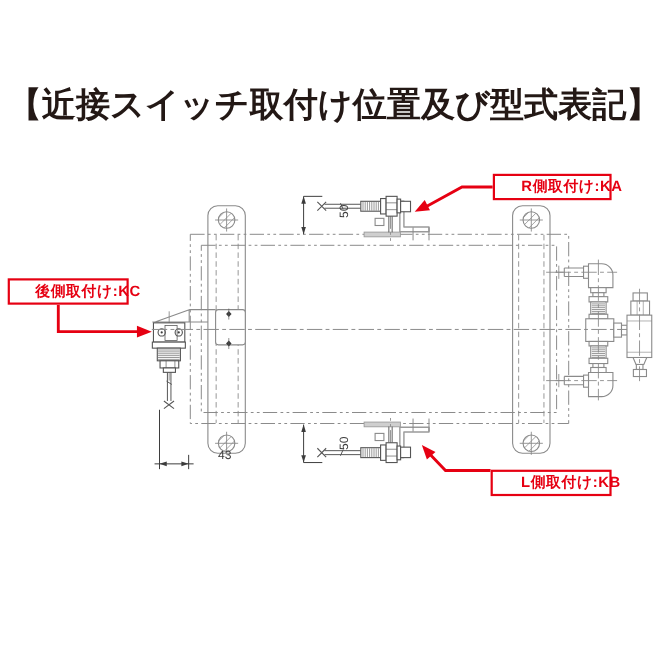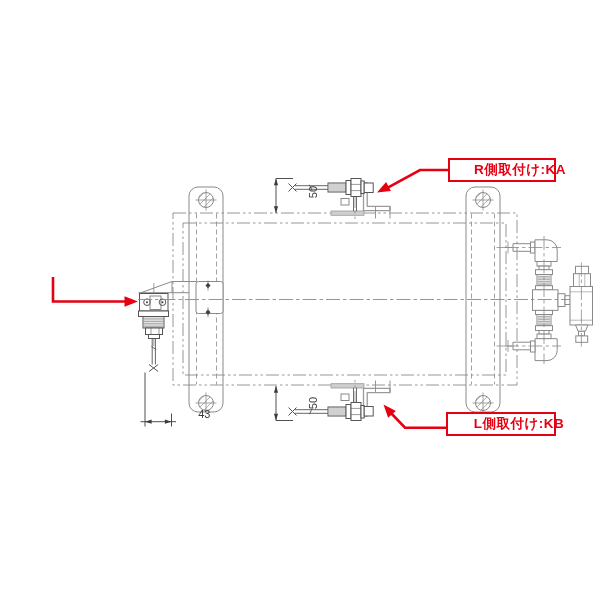--- a/index.html
+++ b/index.html
@@ -21,21 +21,21 @@
     white-space:nowrap;letter-spacing:0px;
   }
   .callout{
     position:absolute;box-sizing:border-box;
     border:2px solid var(--callout-red);background:#ffffff;color:var(--callout-red);
     font-size:13.5px;font-weight:600;letter-spacing:.5px;
     display:flex;align-items:center;justify-content:center;white-space:nowrap;padding-left:36px;
   }
   .callout.ka{left:448px;top:158px;width:108px;height:24px;}
   .callout.kc{left:7px;top:253px;width:110px;height:24px;}
-  .callout.kb{left:446px;top:412px;width:110px;height:24px;}
+  .callout.kb{left:446px;top:427px;width:110px;height:24px;}
   .dim-label{
     position:absolute;font-size:11px;color:var(--dimension-line);
     transform:translate(-50%,-50%);white-space:nowrap;margin-left:46px;
   }
   .dim-label.v{transform:translate(-50%,-50%) rotate(-90deg);}
   .dim-label.d50t{left:266.5px;top:191.5px;}
   .dim-label.d50b{left:266.5px;top:402.5px;}
   .dim-label.d43{left:158.3px;top:414.3px;}
   
   .ln{stroke:var(--drawing-line);stroke-width:1;fill:none;}
@@ -52,20 +52,21 @@
   .red{stroke:var(--callout-red);stroke-width:2.6;fill:none;}
   .redfill{fill:var(--callout-red);stroke:none;}
   .gbk{stroke:#9a9a9a;stroke-width:1.3;fill:#ffffff;stroke-linejoin:round;}
   .gfl{fill:#cfcfcf;stroke:#9a9a9a;stroke-width:.8;}
 </style>
 </head>
 <body>
 
 <div class="stage">
 
+  <div class="page-title">【近接スイッチ取付け位置及び型式表記】</div>
 
   <svg width="600" height="600" viewBox="0 0 600 600" xmlns="http://www.w3.org/2000/svg">
     <defs>
 
       <g id="hole">
         <circle r="7.5" class="ln"></circle>
         <path class="ln" style="stroke-width:.8" d="M-10.5,0H10.5 M0,-10.5V10.5"></path>
         <path class="ln" style="stroke-width:.7" d="M-7.2,-2.1 -2.1,-7.2 M-6,4 4,-6 M-2.1,7.2 7.2,-2.1"></path>
       </g>
 
@@ -190,20 +191,23 @@
     <g>
       <polyline class="red" points="446,427.7 405,427.7 390,412"></polyline>
       <polygon class="redfill" points="383.5,404.5 395.9,411 388.1,417.8"></polygon>
     </g>
   </svg>
 
   
   <div class="callout ka">
     <span>R側取付け:KA</span>
   </div>
+  <div class="callout kc">
+    <span>後側取付け:KC</span>
+  </div>
   <div class="callout kb">
     <span>L側取付け:KB</span>
   </div>
 
   
   <span class="dim-label v d50t">50</span>
   <span class="dim-label v d50b">50</span>
   <span class="dim-label d43">43</span>
 
 </div>

